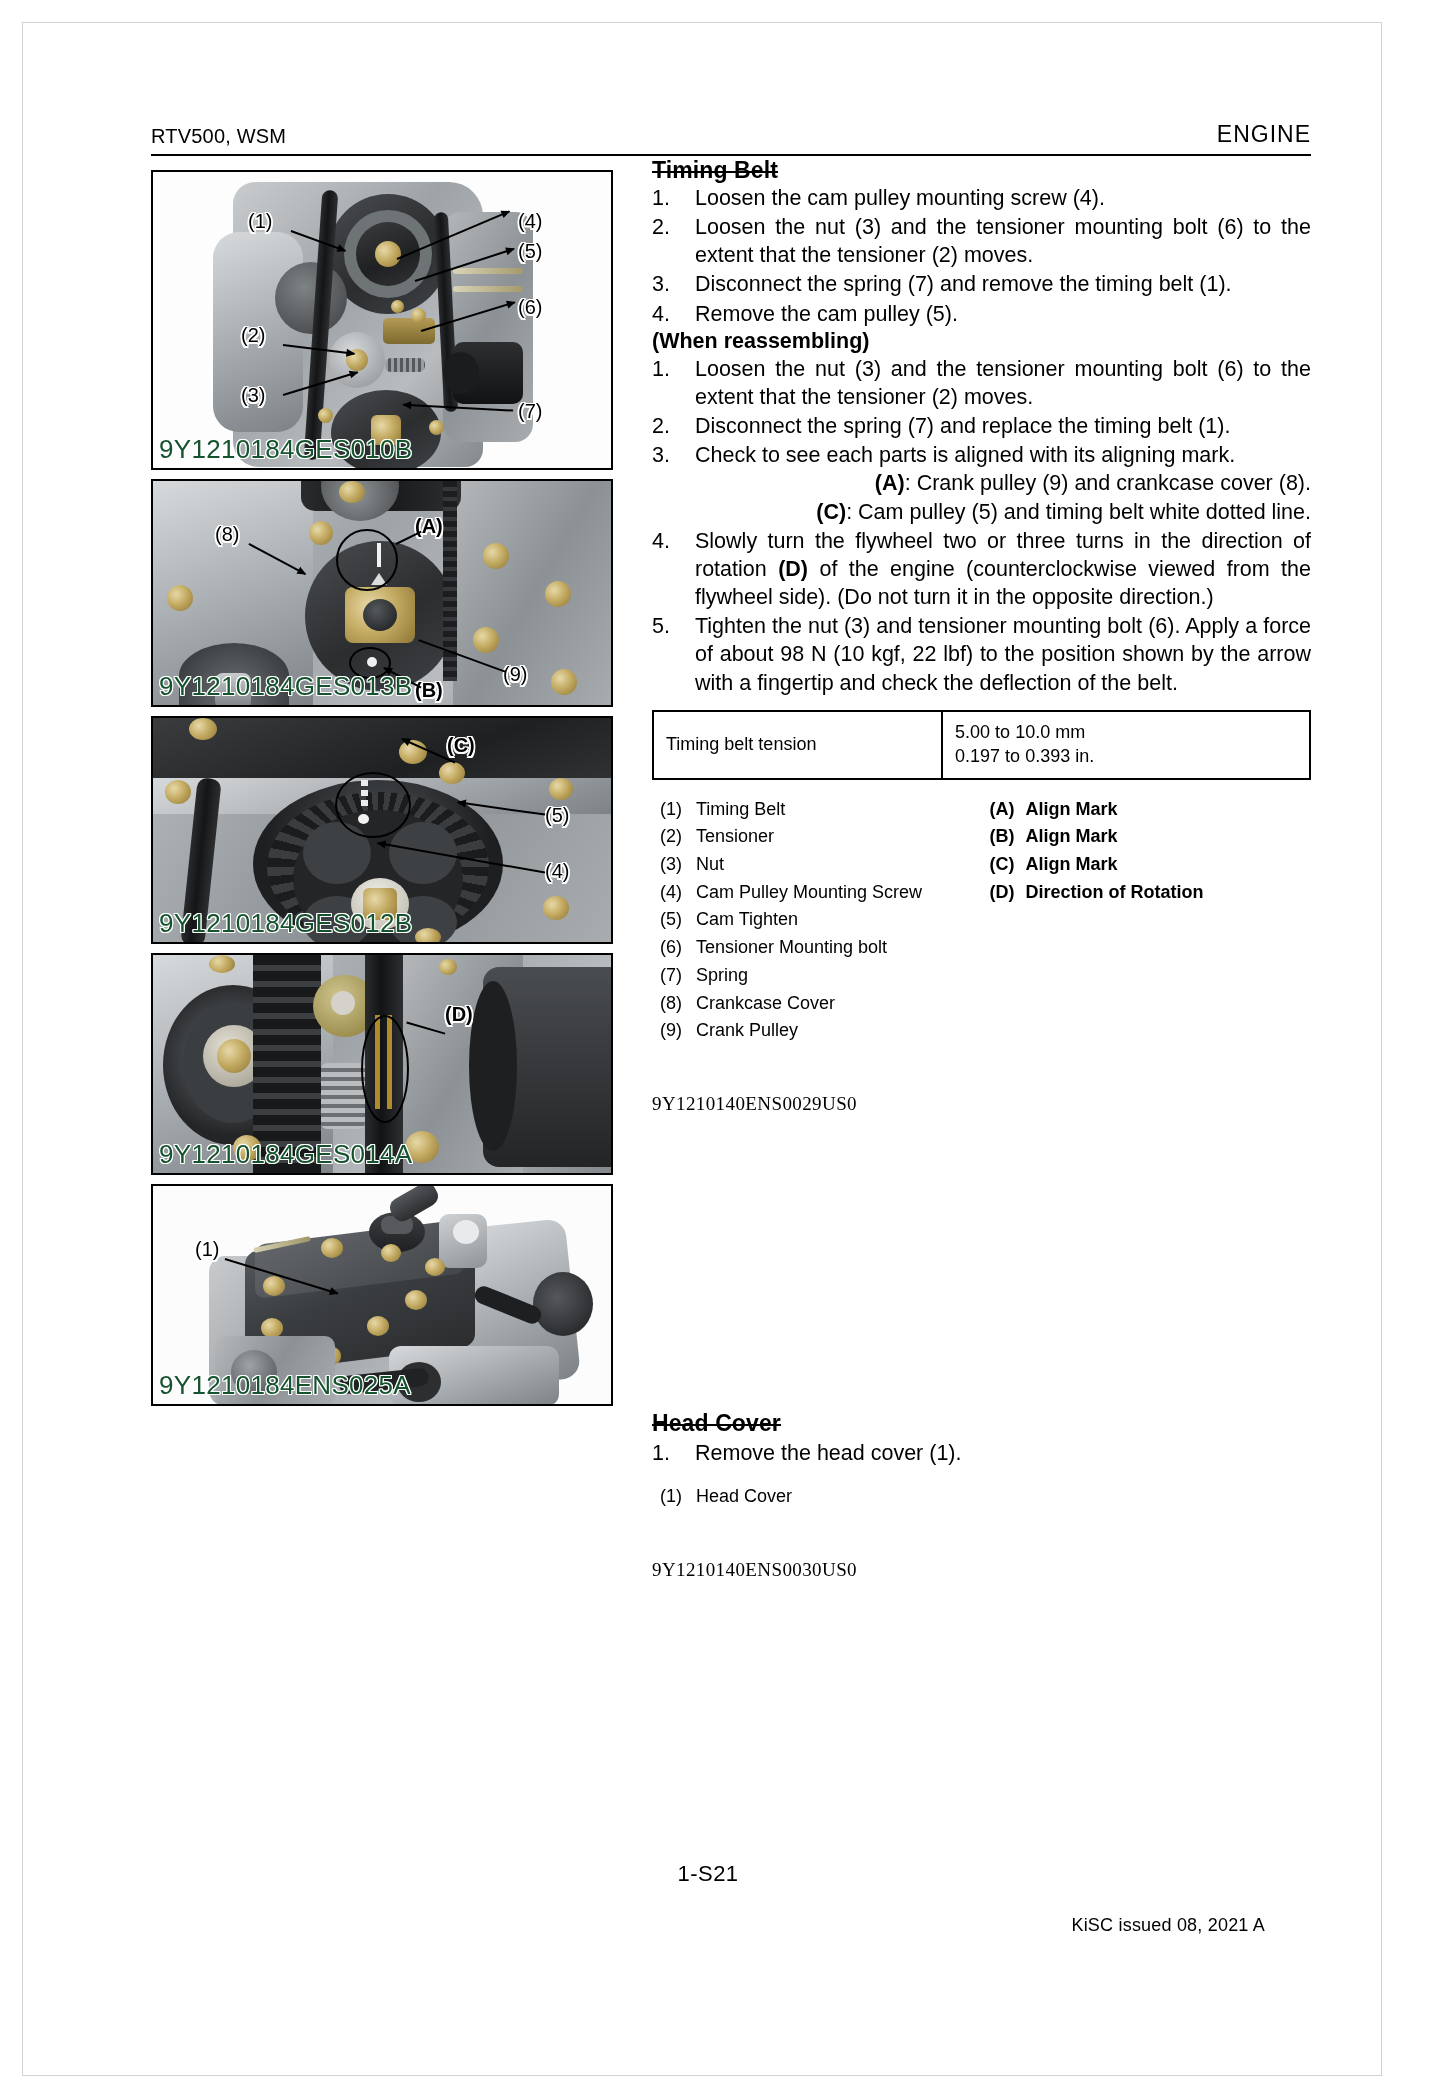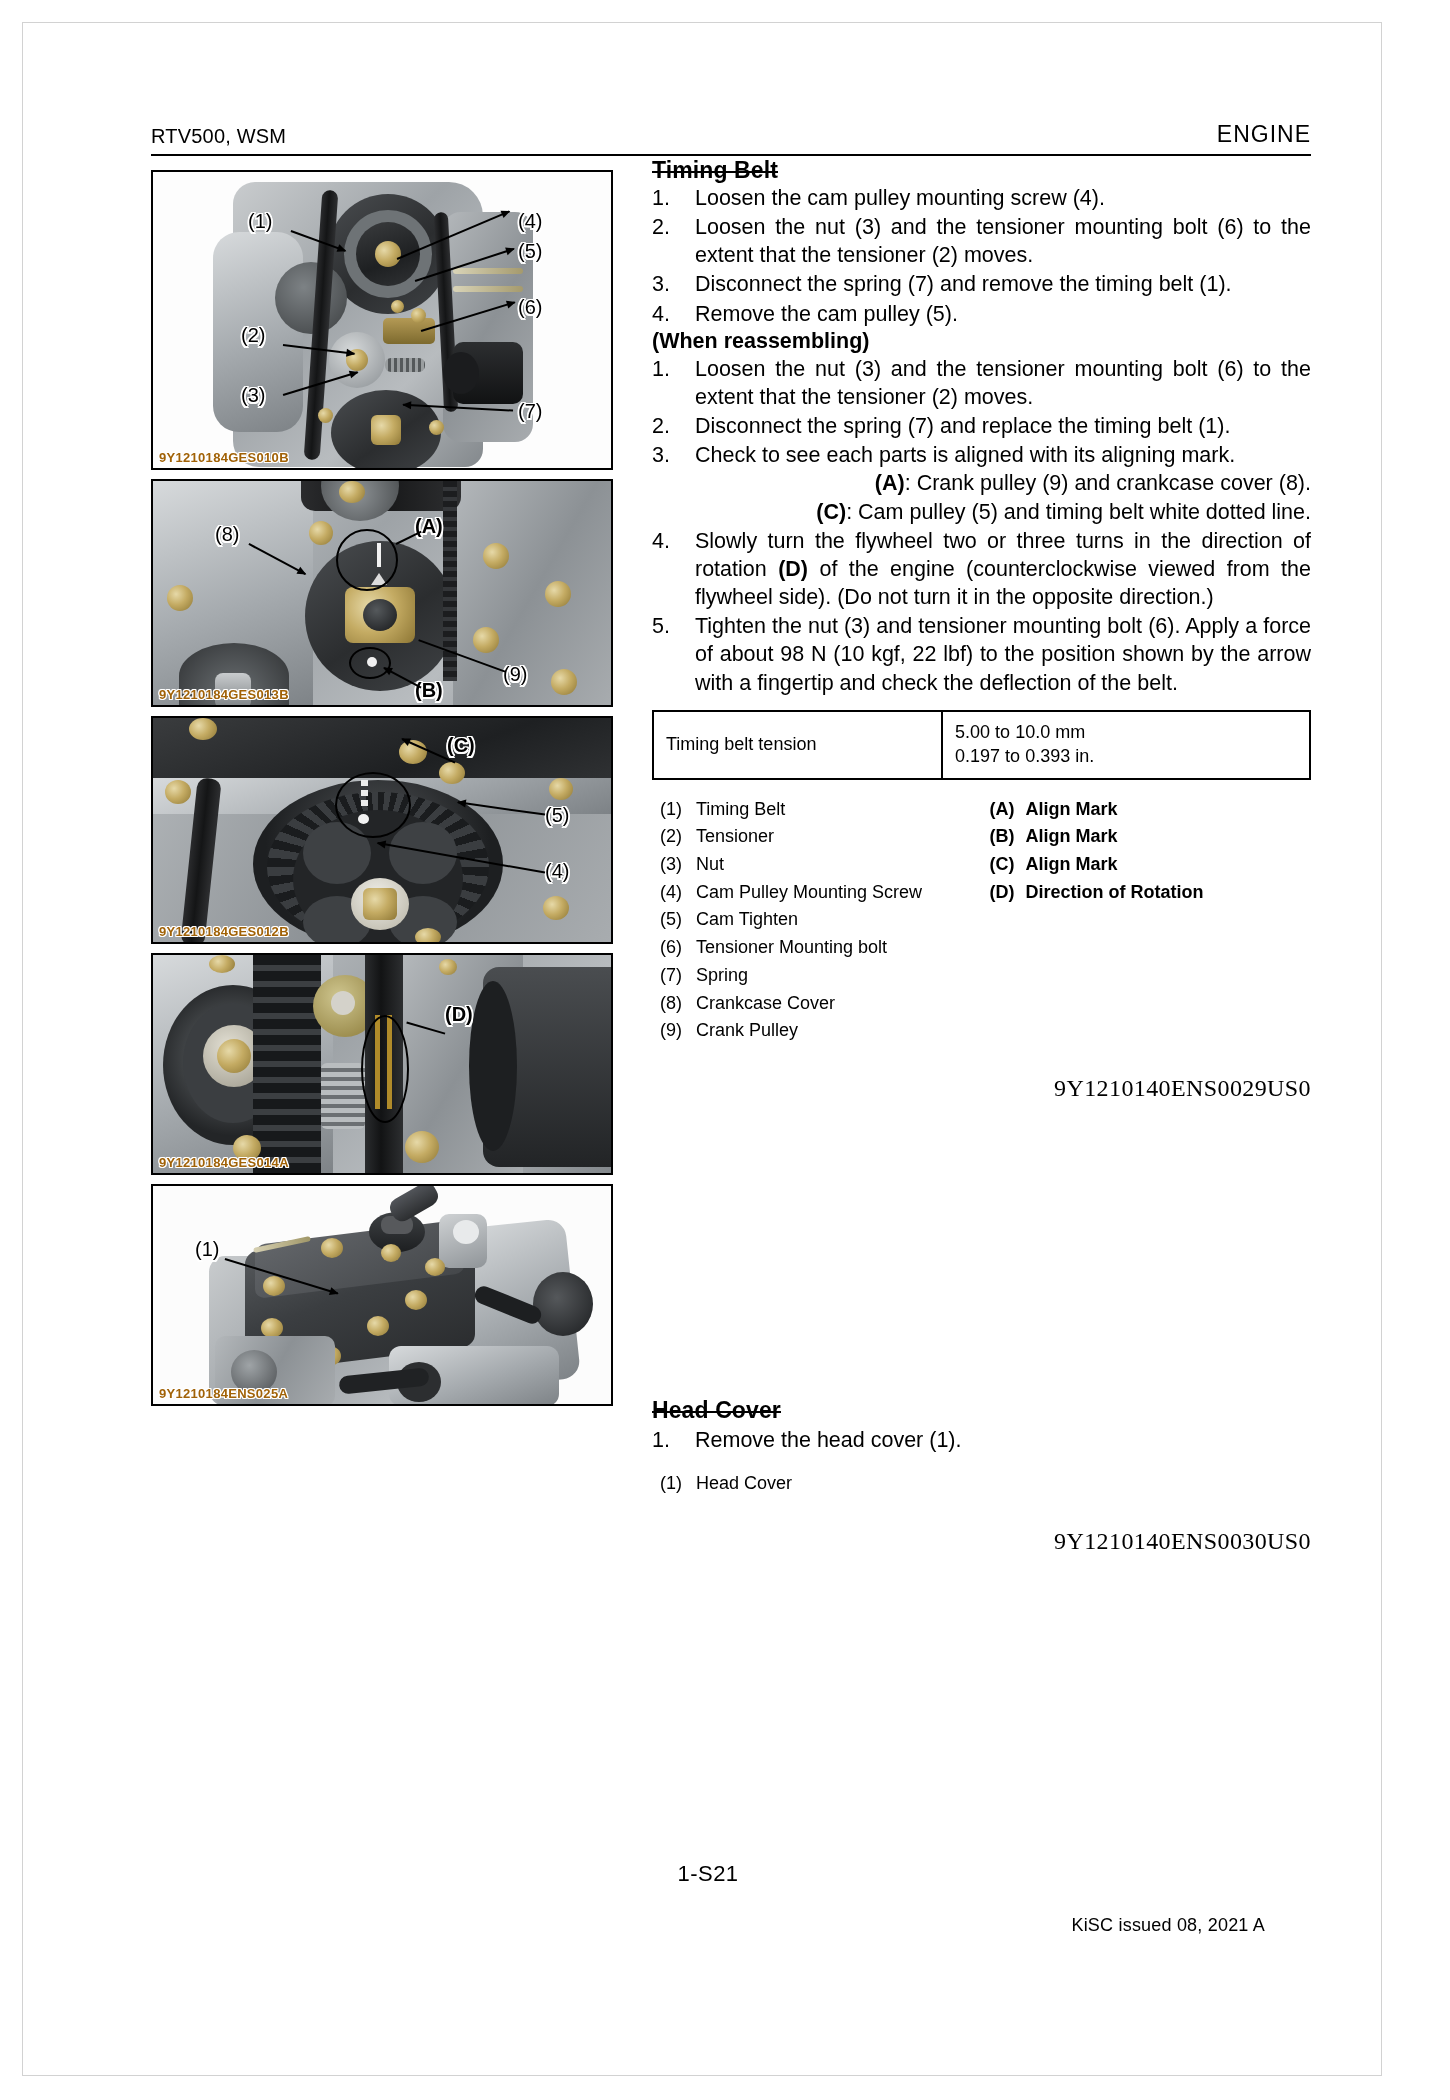--- a/index.html
+++ b/index.html
@@ -68,23 +68,23 @@
     box-sizing: border-box;
     position: relative;
     margin-bottom: 9px;
     overflow: hidden;
     background: #ffffff;
   }
   .fig-caption {
     position: absolute;
     left: 6px;
     bottom: 3px;
-    font-size: 13px;
-    font-weight: 700;
-    color: #a16207;
+    font-size: 26px;
+    font-weight: 400;
+    color: #14532d;
     letter-spacing: .3px;
     text-shadow:
       1px 1px 0 #fff, -1px 1px 0 #fff, 1px -1px 0 #fff, -1px -1px 0 #fff,
       0 1px 0 #fff, 0 -1px 0 #fff, 1px 0 0 #fff, -1px 0 0 #fff;
     white-space: nowrap;
   }
   .callout {
     position: absolute;
     font-size: 20px;
     font-weight: 400;
@@ -193,25 +193,25 @@
     flex: 0 0 44px;
     text-align: left;
     padding-left: 8px;
     box-sizing: border-box;
   }
   .legend-val { flex: 1 1 auto; }
   .legend-col.right .legend-key,
   .legend-col.right .legend-val { font-weight: bold; }
 
   .refcode {
-    text-align: right;
+    text-align: left;
     font-family: "Liberation Serif", serif;
-    font-size: 24px;
+    font-size: 19px;
     letter-spacing: .4px;
-    margin-top: 30px;
+    margin-top: 48px;
   }
 
   .headcover-block { margin-top: 308px; }
   .headcover-block ol.steps { margin-top: 2px; }
   .headcover-legend { margin-top: 16px; }
 
   
   .footer {
     position: absolute;
     left: 128px;

